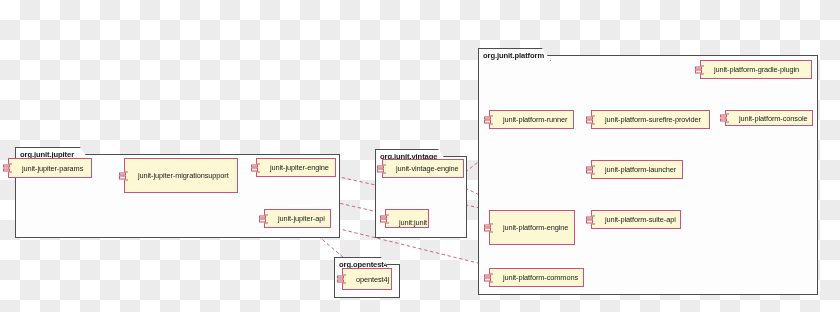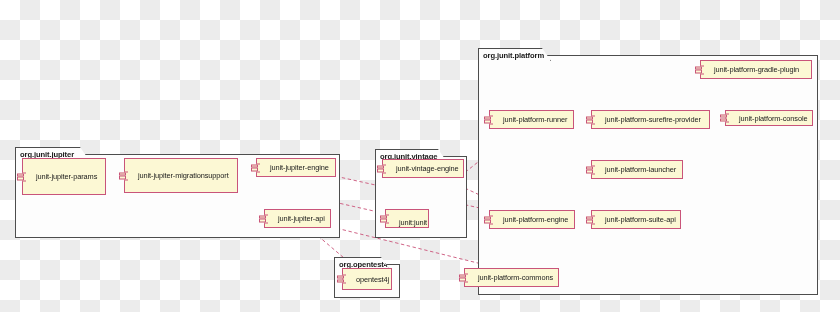--- a/index.html
+++ b/index.html
@@ -114,21 +114,21 @@
       <div class="pkg" style="left: 334px; top: 251px; width: 66px; height: 47px;">
         <div class="pkg-body" style="top: 13px; width: 66px; height: 34px;"></div>
         <div class="pkg-tab" style="width: 56px;">org.opentest4j</div>
       </div>
       <div class="pkg" style="left: 478px; top: 42px; width: 340px; height: 253px;">
         <div class="pkg-body" style="top: 13px; width: 340px; height: 240px;"></div>
         <div class="pkg-tab" style="width: 73px;">org.junit.platform</div>
       </div>
     </div>
   <div id="comp-layer">
-      <div class="comp" style="left: 22px; top: 158px; width: 84px; height: 37px;">
+      <div class="comp" style="left: 8px; top: 158px; width: 84px; height: 20px;">
         <span class="cicon">
           <span class="cspine"></span>
           <span class="cbar t"></span>
           <span class="cbar b"></span>
         </span>
         <span>junit-jupiter-params</span>
       </div>
       <div class="comp" style="left: 124px; top: 158px; width: 114px; height: 35px;">
         <span class="cicon">
           <span class="cspine"></span>
@@ -210,37 +210,37 @@
         <span>junit-platform-console</span>
       </div>
       <div class="comp" style="left: 591px; top: 160px; width: 92px; height: 19px;">
         <span class="cicon">
           <span class="cspine"></span>
           <span class="cbar t"></span>
           <span class="cbar b"></span>
         </span>
         <span>junit-platform-launcher</span>
       </div>
-      <div class="comp" style="left: 489px; top: 210px; width: 86px; height: 19px;">
+      <div class="comp" style="left: 489px; top: 210px; width: 86px; height: 35px;">
         <span class="cicon">
           <span class="cspine"></span>
           <span class="cbar t"></span>
           <span class="cbar b"></span>
         </span>
         <span>junit-platform-engine</span>
       </div>
       <div class="comp" style="left: 591px; top: 210px; width: 90px; height: 19px; text-align: right;">
         <span class="cicon">
           <span class="cspine"></span>
           <span class="cbar t"></span>
           <span class="cbar b"></span>
         </span>
         <span>junit-platform-suite-api</span>
       </div>
-      <div class="comp" style="left: 464px; top: 268px; width: 95px; height: 19px; text-align: center;">
+      <div class="comp" style="left: 489px; top: 268px; width: 95px; height: 19px; text-align: center;">
         <span class="cicon">
           <span class="cspine"></span>
           <span class="cbar t"></span>
           <span class="cbar b"></span>
         </span>
         <span>junit-platform-commons</span>
       </div>
     </div>
 </div>
 

